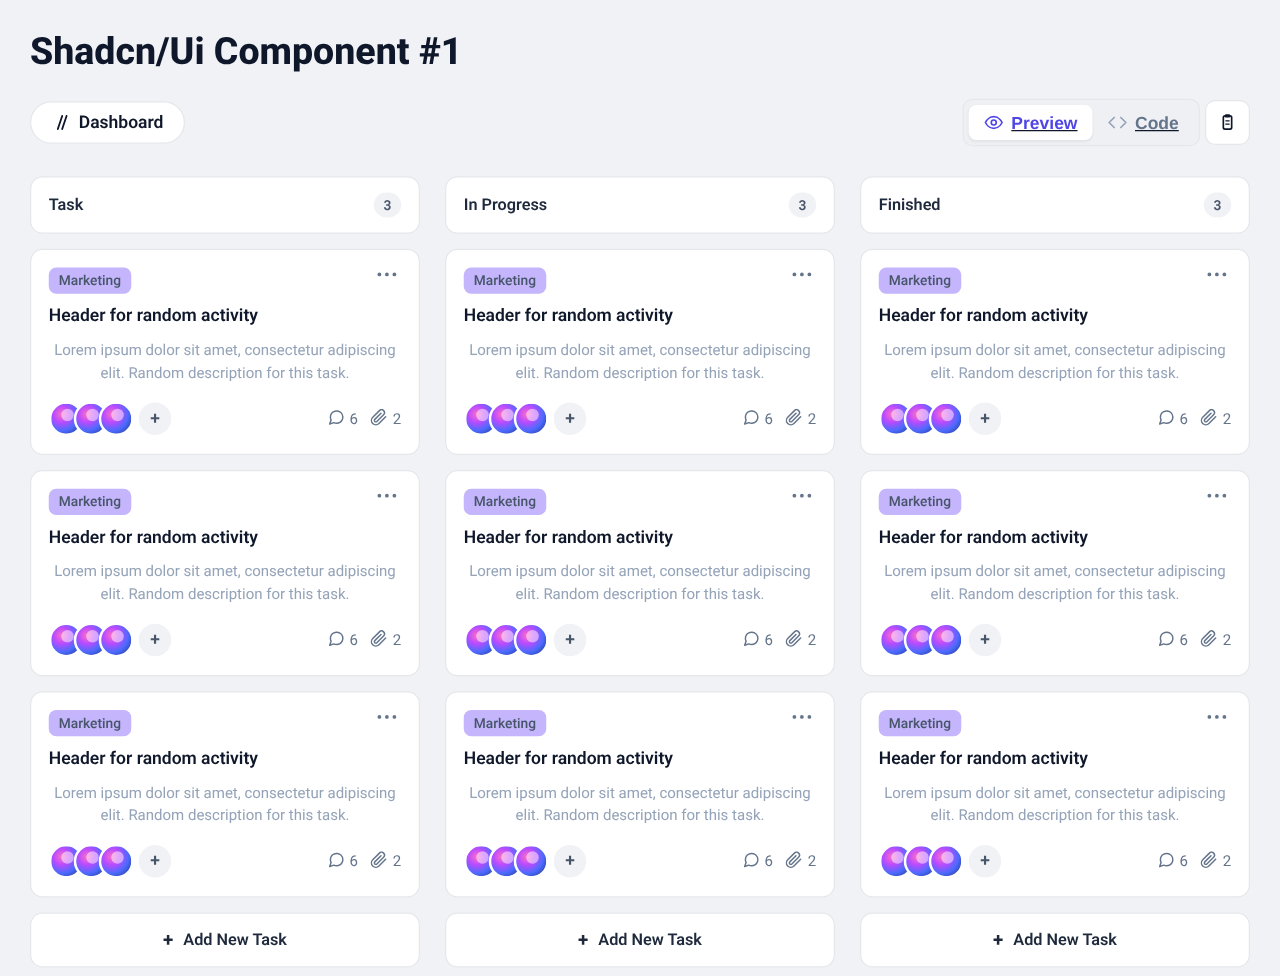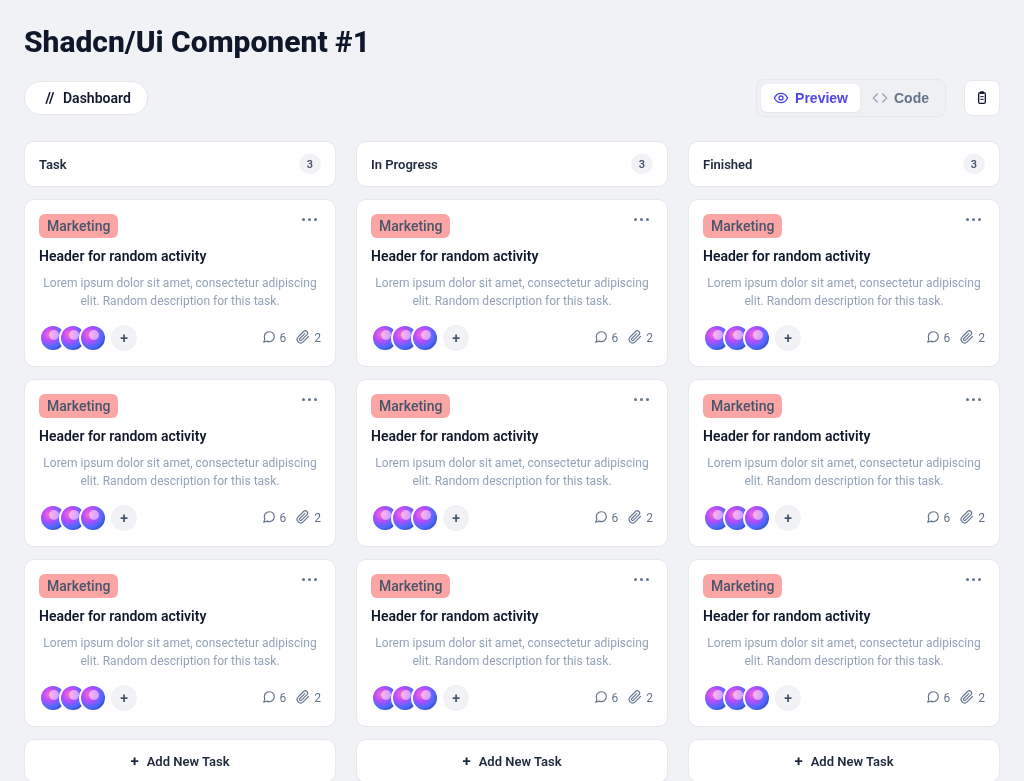--- a/index.html
+++ b/index.html
@@ -29,21 +29,21 @@
     background: #fff;
     border: 1px solid #e5e7eb;
     border-radius: 999px;
     padding: 8px 16px;
     font-size: 14px;
     font-weight: 600;
     color: #0f172a;
     cursor: pointer;
   }
   .slashes-icon { display: inline-flex; }
-  .top-right { display: flex; align-items: center; gap: 18px; }
+  .top-right { display: flex; align-items: center; gap: 4px; text-decoration: underline; }
   .tab-group {
     display: inline-flex;
     background: #eef0f4;
     border: 1px solid #e5e7eb;
     border-radius: 8px;
     padding: 4px;
   }
   .tab {
     display: inline-flex;
     align-items: center;
@@ -132,23 +132,23 @@
     display: flex;
     flex-direction: column;
     gap: 10px;
   }
   .card-top {
     display: flex;
     justify-content: space-between;
     align-items: flex-start;
   }
   .tag {
-    background: #fca5a5;
+    background: #c4b5fd;
     color: #475569;
-    font-size: 14px;
+    font-size: 11px;
     font-weight: 500;
     border-radius: 6px;
     padding: 4px 8px;
   }
   .dots {
     display: inline-flex;
     gap: 3px;
     cursor: pointer;
     padding: 4px;
   }

